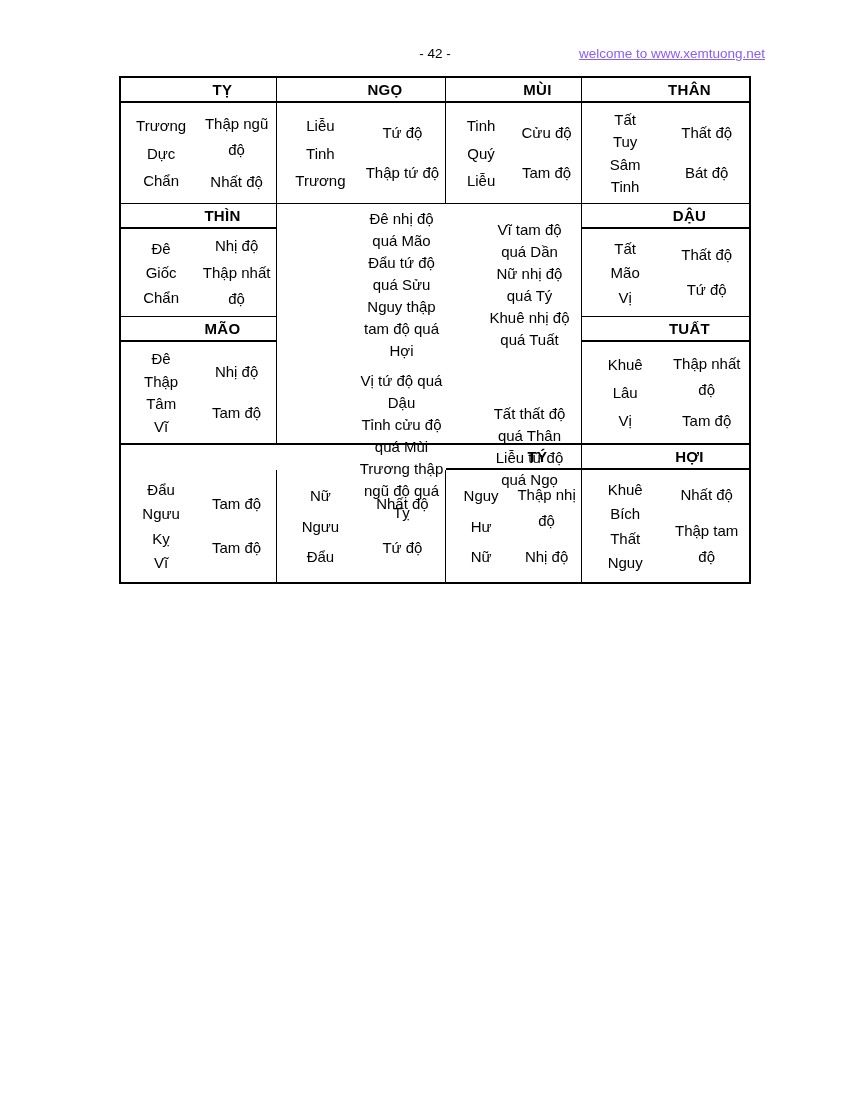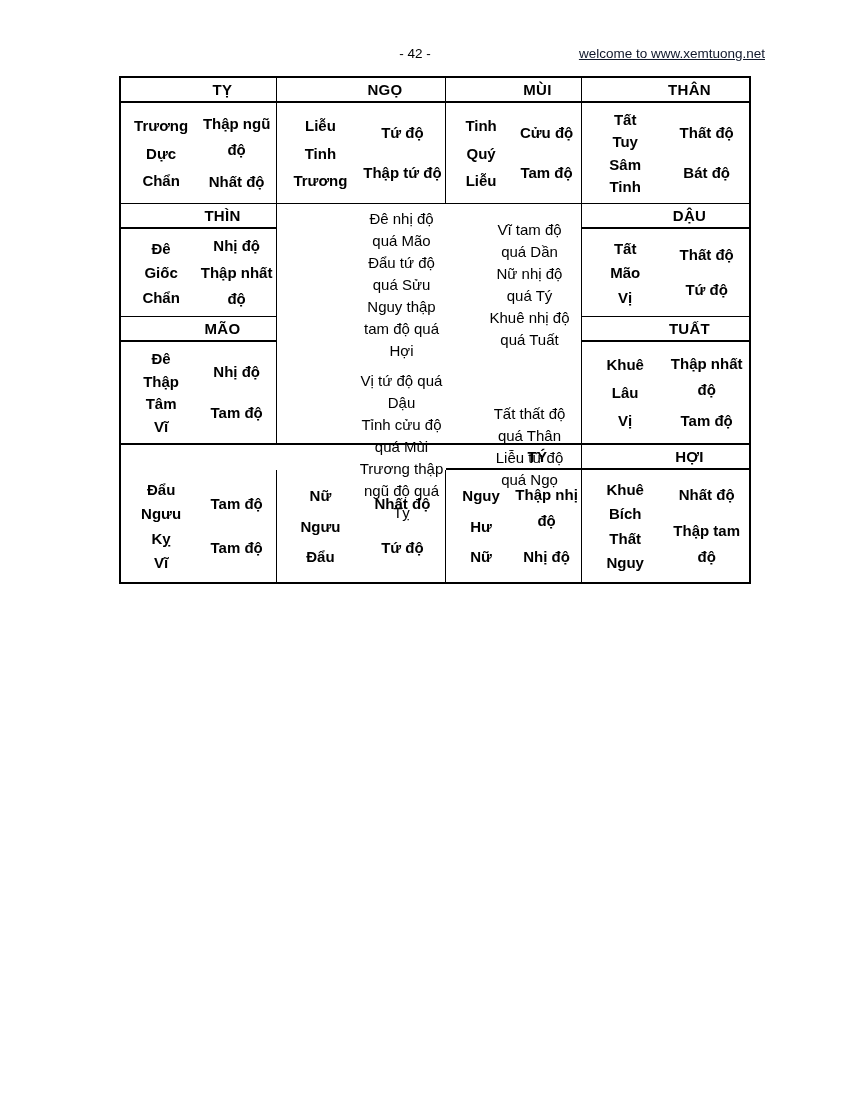--- a/index.html
+++ b/index.html
@@ -6,25 +6,25 @@
   body{
     width:850px;height:1100px;position:relative;
     background:#ffffff;color:#000000;
     font-family:"Liberation Sans","DejaVu Sans",sans-serif;
     overflow:hidden;
   }
   
   .page-head{position:absolute;top:0;left:0;width:850px;height:70px;}
   .pagenum{
     position:absolute;top:46px;left:0;width:830px;
-    text-align:center;font-size:13.5px;
+    text-align:center;font-size:13.5px;padding-left:20px;
   }
   .site-link{
     position:absolute;top:46px;right:85px;
-    font-size:13.5px;color:#0f172a;
+    font-size:13.5px;color:#8b5cf6;
     text-decoration:underline;cursor:pointer;
   }
   
   .ztable{
     position:absolute;left:119px;top:76px;
     border:2px solid #000000;
     display:grid;
     grid-template-columns:156px 169px 136px 167px;
     grid-template-rows:25px 101px 25px 88px 25px 103px 25px 112px;
     background:#ffffff;
@@ -32,21 +32,21 @@
   .cell{box-sizing:border-box;}
   .br{border-right:1px solid #000;}
   .bb{border-bottom:1px solid #000;}
   .bb2{border-bottom:2px solid #000;padding-left:48px;}
   .hdr{
     display:flex;align-items:center;justify-content:center;
     font-weight:bold;font-size:15px;letter-spacing:.3px;
   }
   .body-cell{
     display:flex;align-items:stretch;
-    font-size:15px;padding:3px 2px;font-weight:bold;
+    font-size:15px;padding:3px 2px;
   }
   .names{
     flex:1.02;display:flex;flex-direction:column;
     justify-content:space-evenly;align-items:center;
     text-align:center;
   }
   .degs{
     flex:1;display:flex;flex-direction:column;
     justify-content:space-evenly;align-items:center;
     text-align:center;

